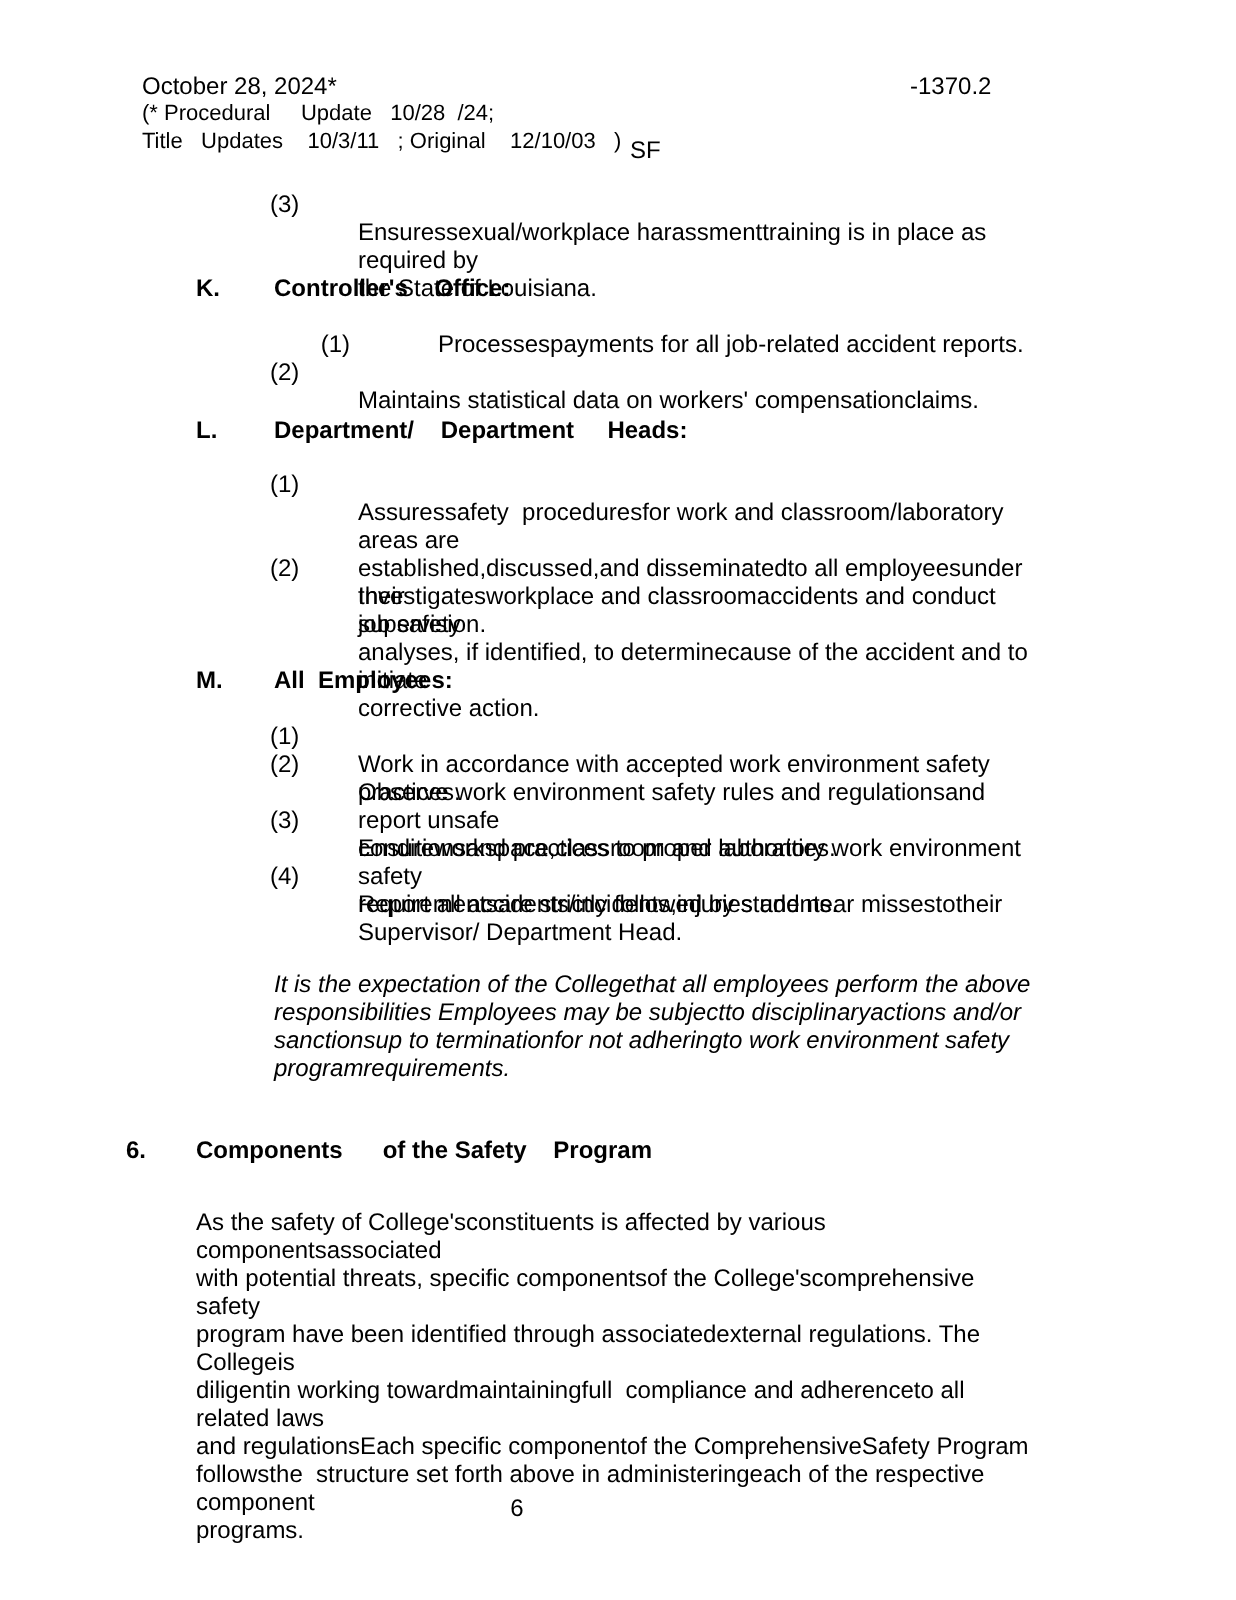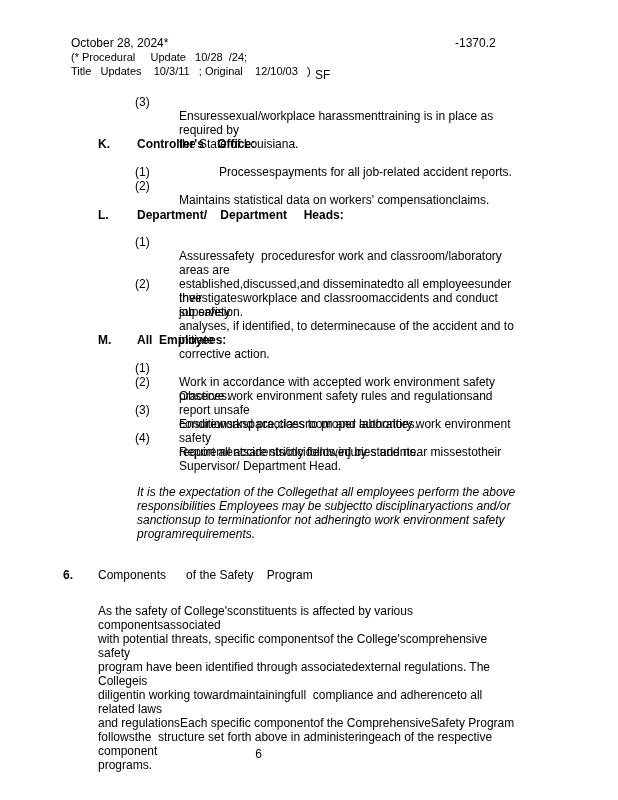--- a/index.html
+++ b/index.html
@@ -17,21 +17,21 @@
   .abs { position: absolute; white-space: pre-wrap; }
   .italic { font-size: 11px; line-height: 14px; }
   .item { position: absolute; left: 135px; }
   .item .lbl { display: inline-block; width: 40px; vertical-align: top; white-space: pre; }
   .item .txt { display: inline-block; vertical-align: top; white-space: pre-wrap; max-width: 400px; margin-left: 44px; }
   .letter-row { position: absolute; left: 98px; }
   .letter-row .lbl { display: inline-block; width: 39px; vertical-align: top; font-weight: bold; white-space: pre; }
   .letter-row .ttl { display: inline-block; vertical-align: top; font-weight: bold; white-space: pre-wrap; }
   .sec6-row { position: absolute; left: 63px; }
   .sec6-row .lbl { display: inline-block; width: 35px; vertical-align: top; font-weight: bold; white-space: pre; }
-  .sec6-row .ttl { display: inline-block; vertical-align: top; font-weight: normal; white-space: pre-wrap; }
+  .sec6-row .ttl { display: inline-block; vertical-align: top; font-weight: bold; white-space: pre-wrap; }
   .footer { position: absolute; left: 0; right: 0; text-align: center; }
 </style>
 </head>
 <body>
 
 <div class="page">
 
   <div class="abs" style="left:71px; top:36px;">October 28, 2024*</div>
   <div class="abs" style="left:315px; top:36px;margin-top:32px;">SF</div>
   <div class="abs" style="left:455px; top:36px;">-1370.2</div>
@@ -39,21 +39,21 @@
 Title   Updates    10/3/11   ; Original    12/10/03   )</div>
 
   <div class="item" style="top:95px;">
     <span class="lbl">(3)</span><span class="txt">Ensuressexual/workplace harassmenttraining is in place as required by
 the State of Louisiana.</span>
   </div>
 
   <div class="letter-row" style="top:137px;">
     <span class="lbl">K.</span><span class="ttl">Controller's    Office:</span>
   </div>
-  <div class="item" style="top:165px;">
+  <div class="item" style="top:165px;text-align:right;">
     <span class="lbl">(1)</span><span class="txt">Processespayments for all job-related accident reports.</span>
   </div>
   <div class="item" style="top:179px;">
     <span class="lbl">(2)</span><span class="txt">Maintains statistical data on workers' compensationclaims.</span>
   </div>
 
   <div class="letter-row" style="top:208px;">
     <span class="lbl">L.</span><span class="ttl">Department/    Department     Heads:</span>
   </div>
   <div class="item" style="top:235px;">

